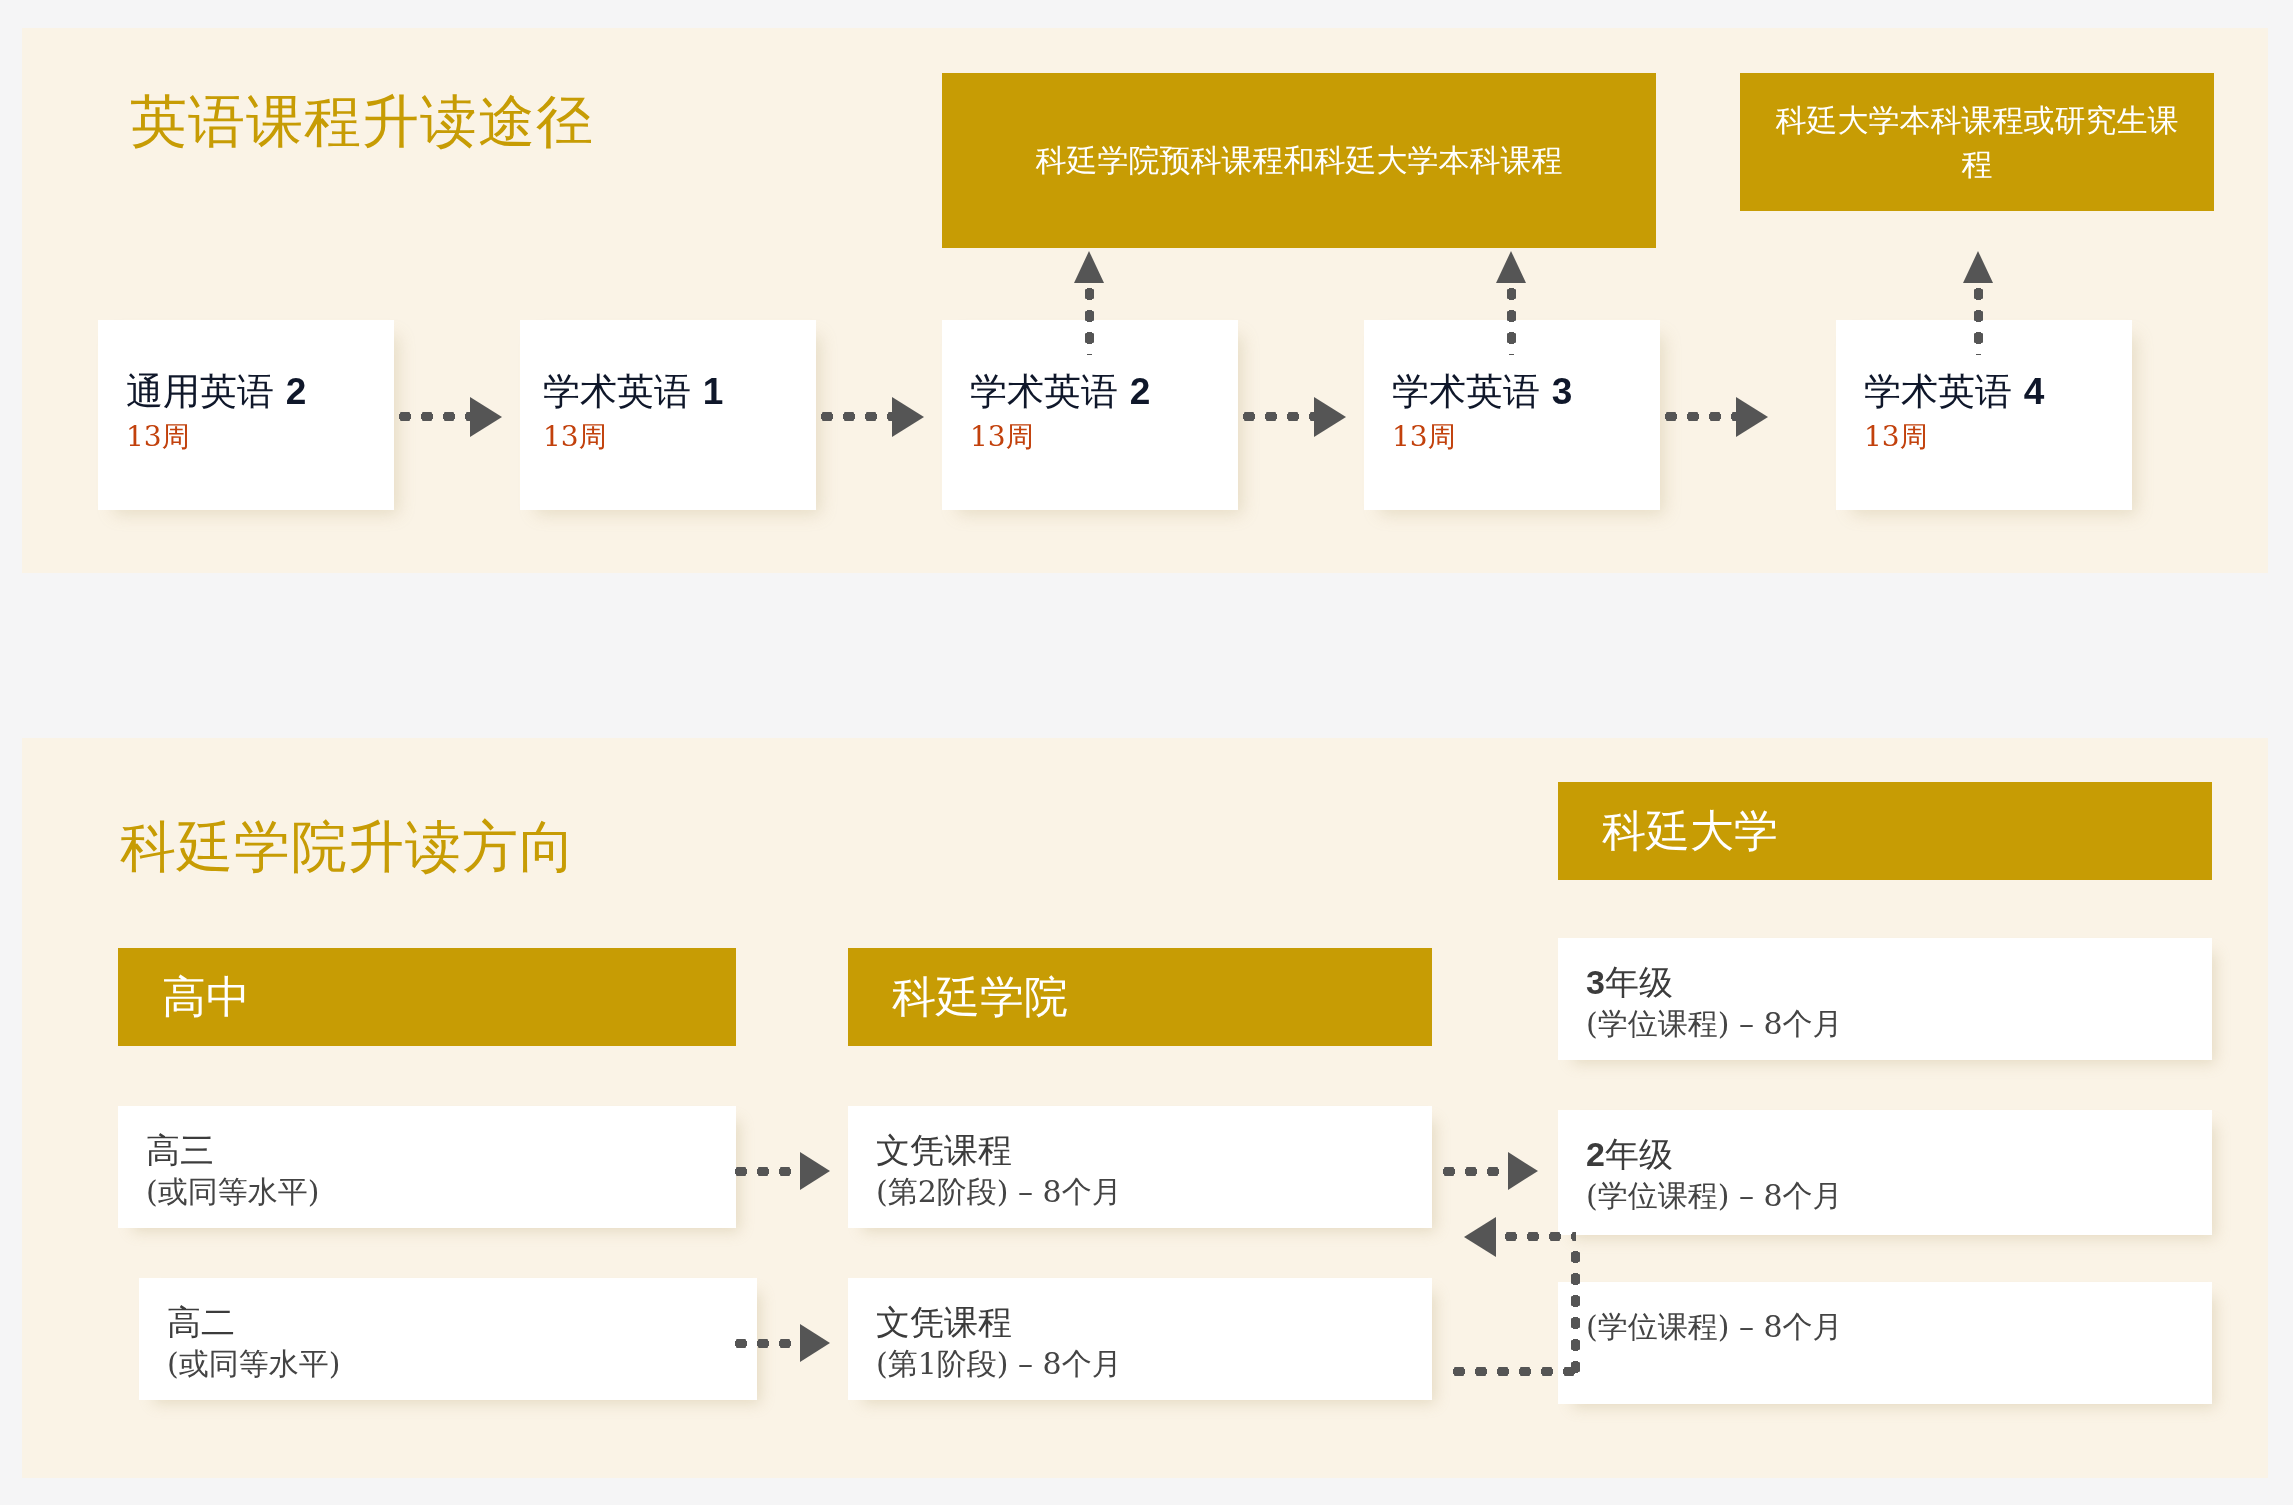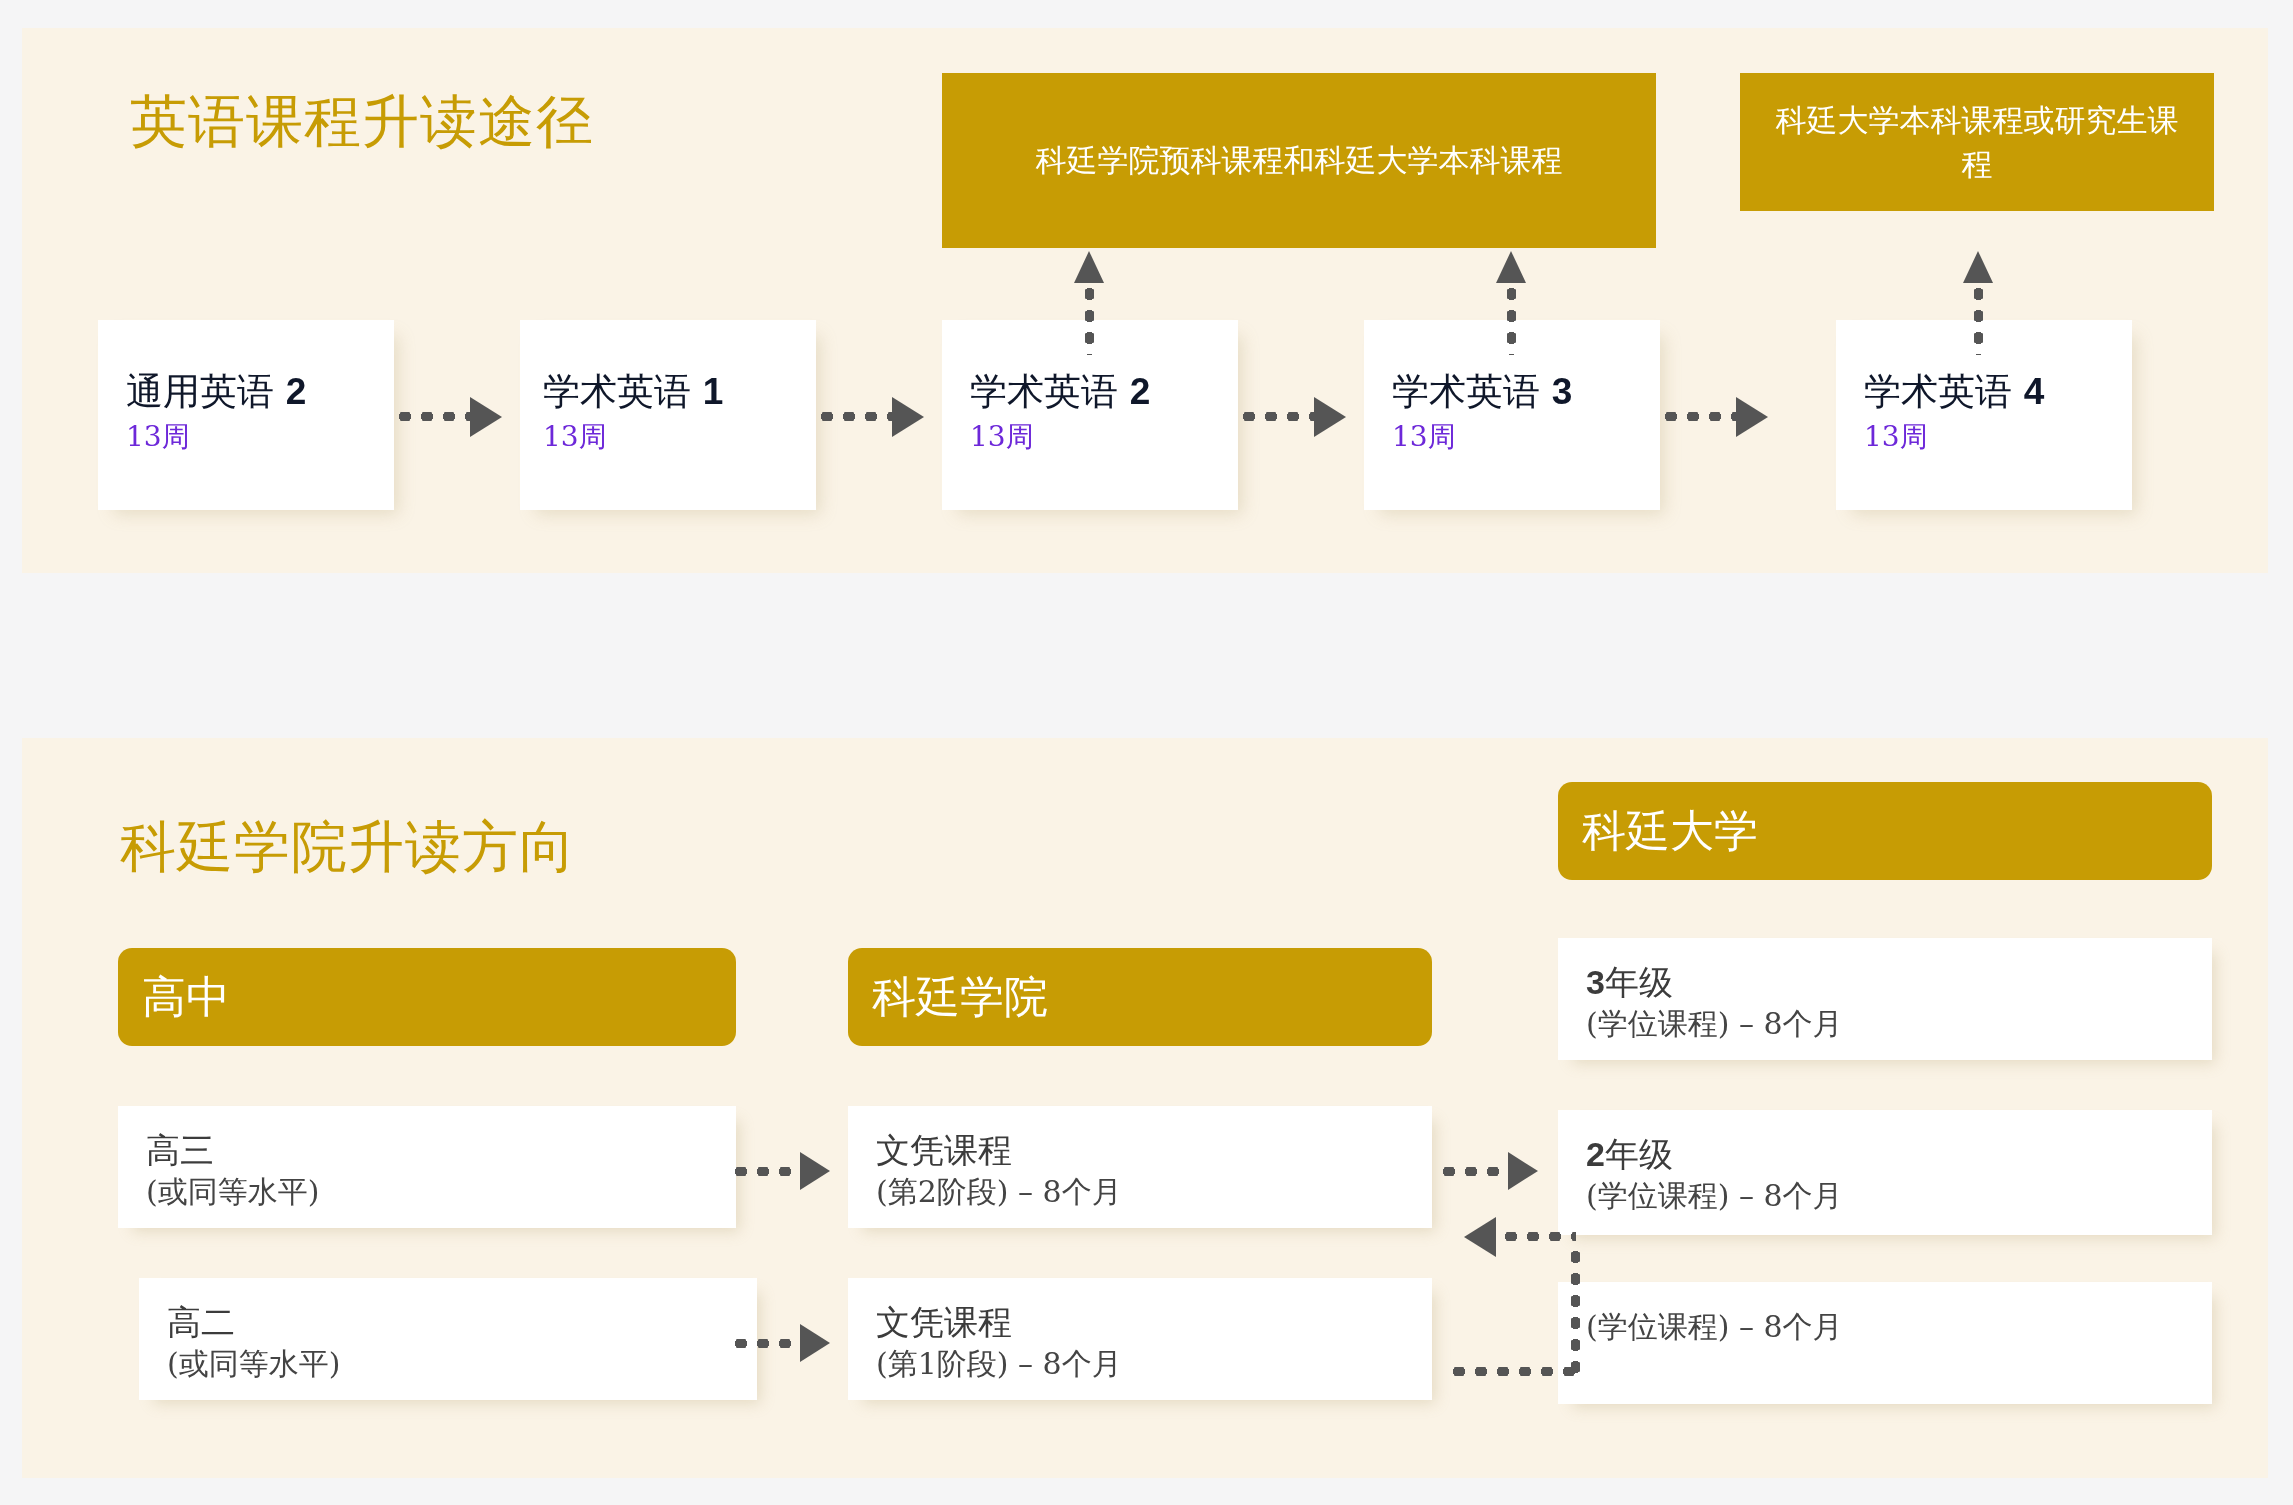--- a/index.html
+++ b/index.html
@@ -69,21 +69,21 @@
   .course-card .c-title {
     font-size: 37px;
     color: #0f172a;
     line-height: 1.2;
     white-space: nowrap;
     font-family: "DejaVu Serif", "Liberation Serif", serif;
   }
   .course-card .c-title b { font-family: "Liberation Sans", sans-serif; font-weight: 700; }
   .course-card .c-sub {
     font-size: 28px;
-    color: #6d28d9;
+    color: #c2410c;
     margin-top: 6px;
     line-height: 1.2;
     white-space: nowrap;
     font-family: "DejaVu Serif", "Liberation Serif", serif;
   }
   #card-ge2  { left: 98px; }
   #card-eap1 { left: 520px; padding-left: 23px; }
   #card-eap2 { left: 942px; }
   #card-eap3 { left: 1364px; }
   #card-eap4 { left: 1836px; }
@@ -143,24 +143,23 @@
   #vconn-3 { left: 1963px; top: 251px; }
 
   
   .col-header {
     position: absolute;
     background: #c79c04;
     color: #ffffff;
     font-size: 44px;
     display: flex;
     align-items: center;
-    padding-left: 24px;
+    padding-left: 44px;
     box-sizing: border-box;
     font-family: "DejaVu Serif", "Liberation Serif", serif;
-    border-radius: 14px;
   }
   #hdr-highschool { left: 118px;  top: 948px; width: 618px; height: 98px; }
   #hdr-college    { left: 848px;  top: 948px; width: 584px; height: 98px; }
   #hdr-university { left: 1558px; top: 782px; width: 654px; height: 98px; }
 
   
   .info-card {
     position: absolute;
     background: #ffffff;
     box-sizing: border-box;

